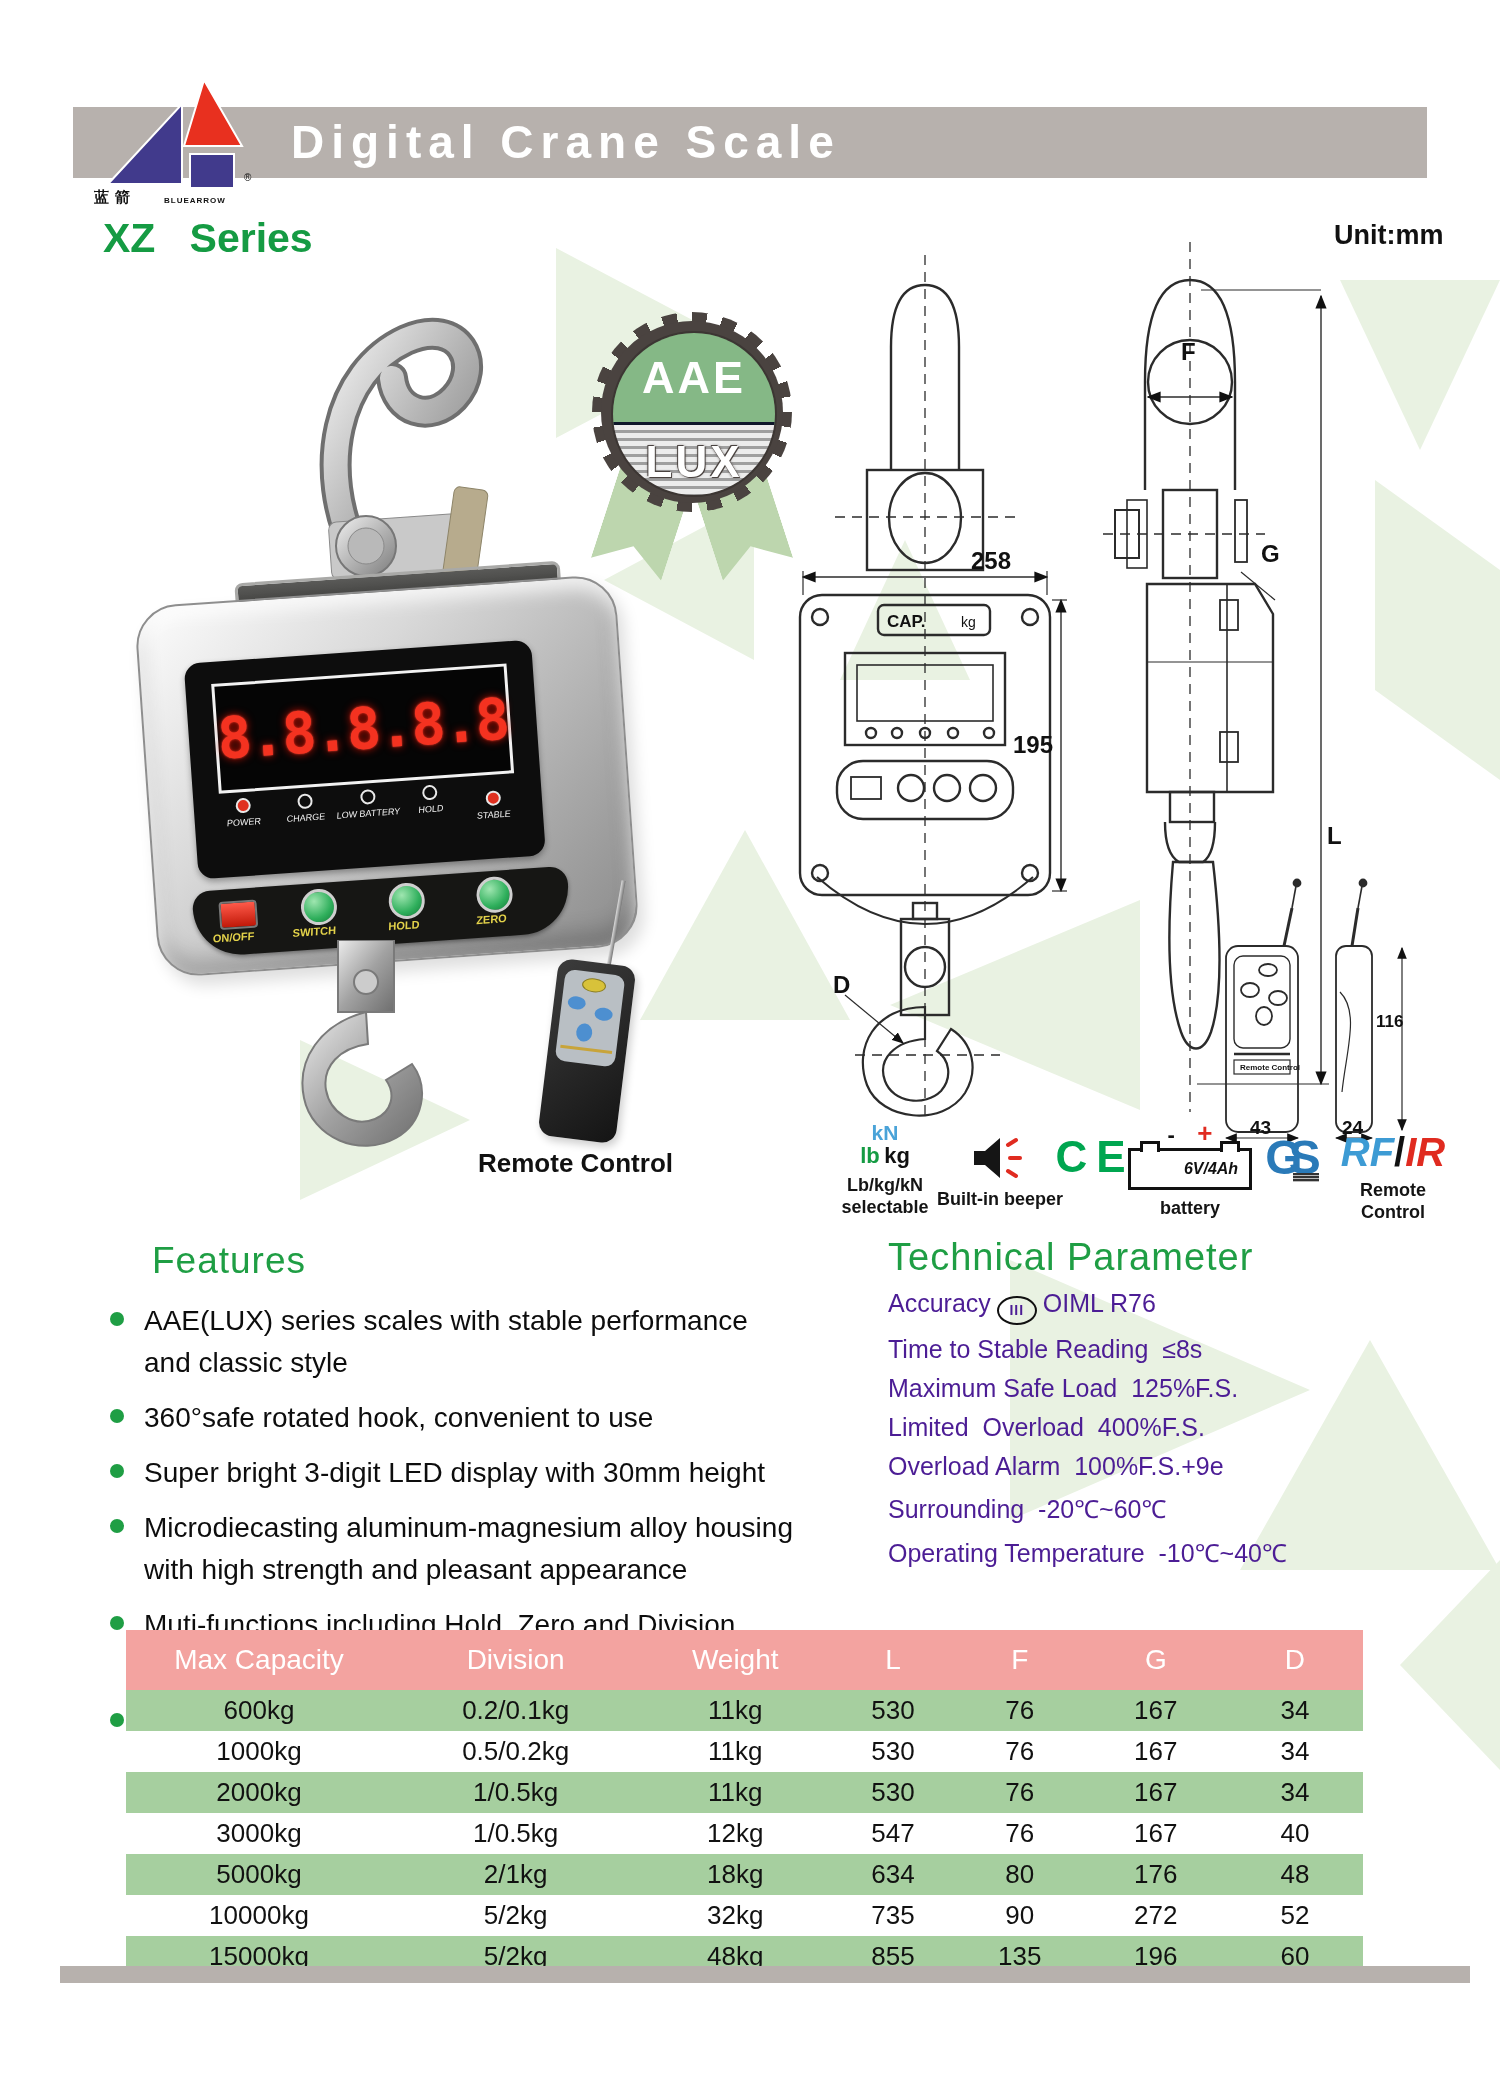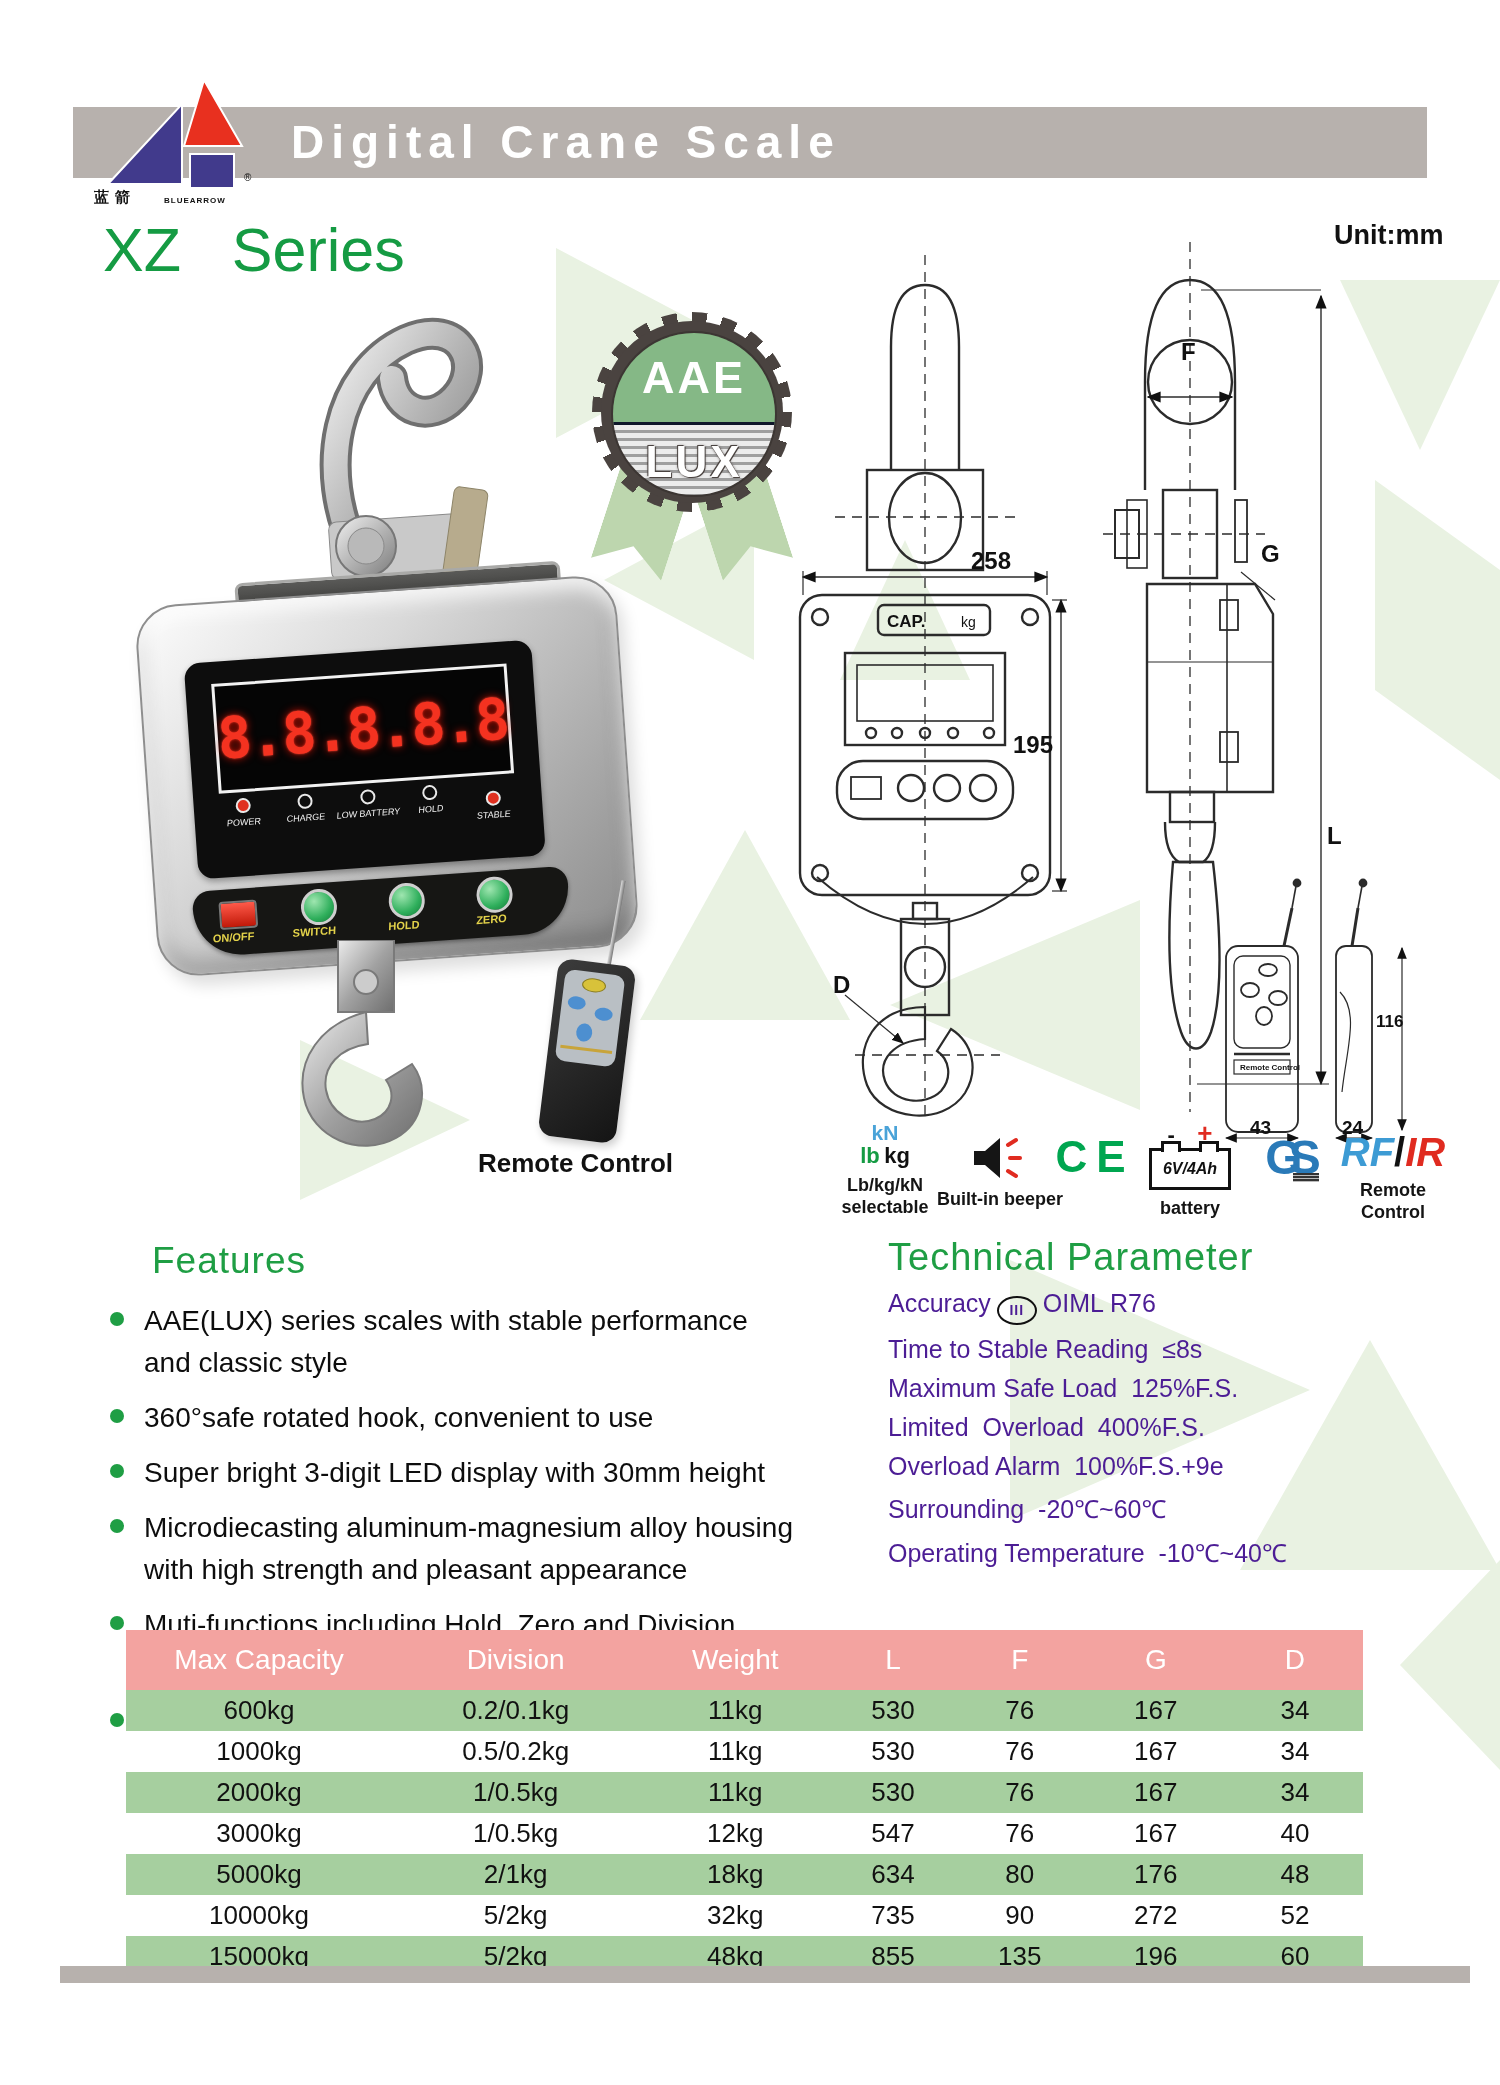--- a/index.html
+++ b/index.html
@@ -8,21 +8,21 @@
   .abs{position:absolute;}
   
   .wm{position:absolute;background:#e9f2e2;z-index:0;}
   
   .header-bar{position:absolute;left:73px;top:107px;width:1354px;height:71px;background:#b7b1ad;z-index:1;}
   .header-title{position:absolute;left:218px;top:8px;font-size:46px;font-weight:bold;color:#fff;letter-spacing:7px;}
   .logo{position:absolute;left:86px;top:76px;width:215px;height:150px;z-index:3;}
   .logo-text-cn{position:absolute;left:8px;top:112px;font-size:15px;font-weight:bold;color:#111;letter-spacing:6px;}
   .logo-text-en{position:absolute;left:78px;top:120px;font-size:8px;font-weight:bold;color:#111;letter-spacing:1px;}
   .logo-reg{position:absolute;left:158px;top:96px;font-size:10px;color:#111;}
-  .series-title{position:absolute;left:103px;top:215px;font-size:61px;font-weight:normal;color:#159b43;white-space:pre;z-index:2;}
+  .series-title{position:absolute;left:103px;top:215px;font-size:41px;font-weight:bold;color:#159b43;white-space:pre;z-index:2;}
   .unit-label{position:absolute;left:1334px;top:220px;font-size:27px;font-weight:bold;color:#111;z-index:2;}
 
   
   .photo{position:absolute;left:128px;top:280px;width:540px;height:880px;z-index:2;}
   .cap-plate{position:absolute;left:108px;top:292px;width:320px;height:54px;transform:rotate(-4deg);
              background:linear-gradient(180deg,#5a5a58,#191917);border:3px solid #a9a9a7;border-radius:8px;
              display:flex;align-items:center;justify-content:center;}
   .cap-plate span{font-family:"Liberation Serif",serif;font-size:31px;color:#d3d23e;letter-spacing:2px;}
   .housing{position:absolute;left:18px;top:310px;width:478px;height:368px;transform:rotate(-4deg);
            background:linear-gradient(135deg,#fdfdfd 0%,#d9d9d9 35%,#a8a8a8 75%,#8b8b8b 100%);
@@ -77,21 +77,21 @@
   
   .cert{position:absolute;z-index:2;display:flex;flex-direction:column;align-items:center;}
   .cert-label{font-size:18px;font-weight:bold;color:#141414;text-align:center;line-height:1.2;margin-top:8px;white-space:pre-line;}
   .kn{color:#4aa3d8;font-weight:bold;font-size:21px;}
   .lb{color:#159b43;font-weight:bold;font-size:22px;}
   .kgb{color:#111;font-weight:bold;font-size:22px;}
   .ce-text{font-size:44px;font-weight:bold;color:#00a650;letter-spacing:9px;}
   .batt-sign-minus{color:#111;font-size:22px;font-weight:bold;margin-right:18px;}
   .batt-sign-plus{color:#e02b20;font-size:26px;font-weight:bold;}
   .batt-body{position:relative;width:76px;height:36px;border:3px solid #111;background:#fff;
-             display:flex;align-items:center;justify-content:center;margin-top:2px;}
+             display:flex;align-items:center;justify-content:center;margin-top:2px;padding-left:42px;}
   .batt-body span{font-size:16px;font-weight:bold;font-style:italic;}
   .batt-term{position:absolute;top:-10px;width:14px;height:8px;border:3px solid #111;border-bottom:none;background:#fff;}
   .gs-text{font-size:48px;font-weight:bold;color:#2a7ab8;letter-spacing:-14px;padding-right:14px;}
   .gs-sub{width:26px;height:9px;background:repeating-linear-gradient(180deg,#333 0 2px,#bbb 2px 3px);margin-left:26px;margin-top:-12px;}
   .rf{color:#3d9bd4;font-size:40px;font-weight:bold;font-style:italic;}
   .slash{color:#111;font-size:40px;font-weight:bold;}
   .ir{color:#e02b20;font-size:40px;font-weight:bold;font-style:italic;}
 
   
   .features{position:absolute;left:110px;top:1240px;width:690px;z-index:2;}

